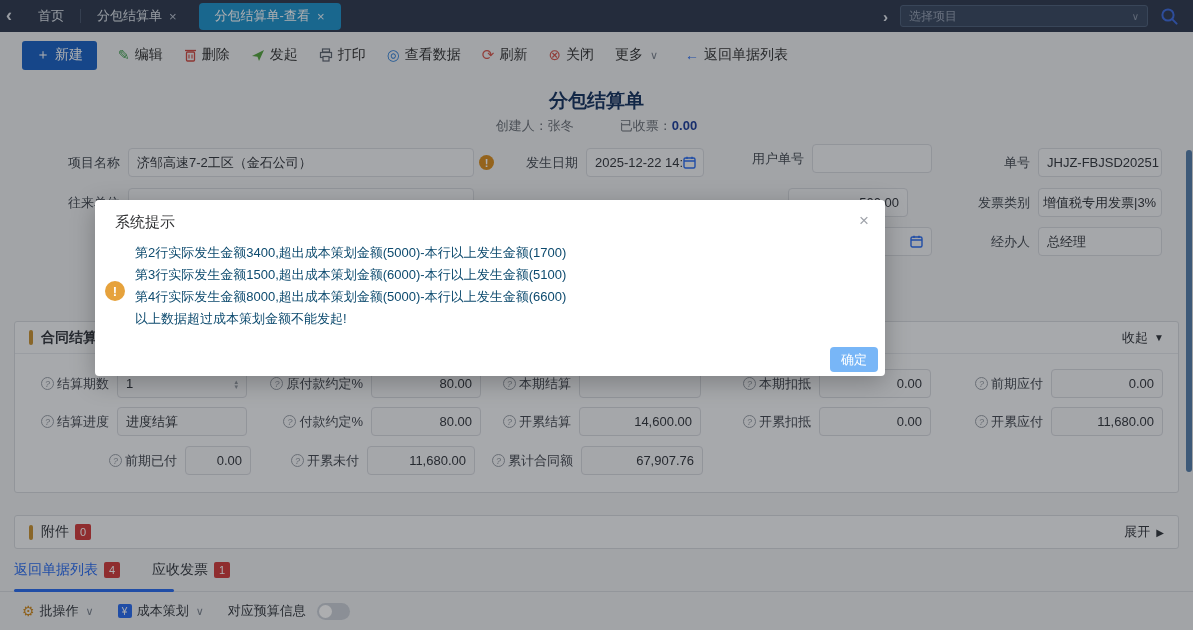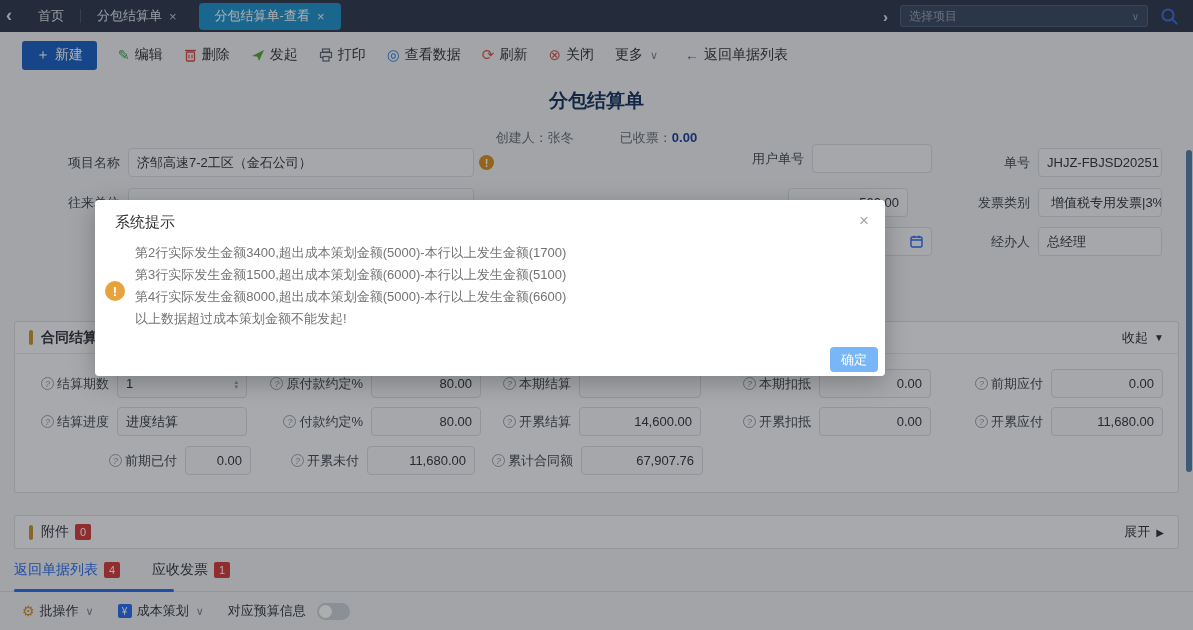--- a/index.html
+++ b/index.html
@@ -21,21 +21,21 @@
 
   
   .toolbar { position:absolute; left:22px; top:40px; height:30px; display:flex; align-items:center; gap:21px; font-size:14px; color:#333; }
   .btn-new { background:#1b62c4; color:#fff; border-radius:3px; height:29px; padding:0 14px; display:flex; align-items:center; gap:5px; font-size:14px; cursor:pointer; }
   .tbtn { display:flex; align-items:center; gap:5px; cursor:pointer; white-space:nowrap; }
   .ti { font-size:14px; display:inline-flex; align-items:center; }
   .chev-dn { color:#7a828d; font-size:11px; margin-left:2px; }
 
   
   .doc-title { position:absolute; left:0; top:88px; width:100%; text-align:center; font-size:19px; font-weight:bold; color:#15325f; }
-  .doc-meta { position:absolute; left:0; top:117px; width:100%; display:flex; justify-content:center; gap:46px; font-size:13px; color:#6b7077;margin-top:12px; }
+  .doc-meta { position:absolute; left:0; top:117px; width:100%; display:flex; justify-content:center; gap:46px; font-size:13px; color:#6b7077; }
   .doc-meta b { color:#1d3e9a; font-weight:bold; }
 
   
   .fld { position:absolute; height:29px; display:flex; align-items:center; }
   .lbl { font-size:13px; color:#454a52; text-align:right; padding-right:8px; flex-shrink:0; white-space:nowrap; display:flex; justify-content:flex-end; align-items:center; }
   .inp { height:29px; background:#f3f4f6; border:1px solid #d6d9de; border-radius:4px; display:flex; align-items:center; padding:0 8px; font-size:13px; color:#33373d; overflow:hidden; white-space:nowrap; }
   .inp.num { justify-content:flex-end; }
   .inp.blue { color:#2a6cf0; }
   .warn-dot { position:absolute; width:15px; height:15px; border-radius:50%; background:#d98e1f; color:#fff; font-size:11px; font-weight:bold; display:flex; align-items:center; justify-content:center; }
   .cal { flex-shrink:0; margin-left:auto; }
@@ -66,21 +66,21 @@
 
   
   .vthumb { position:absolute; right:1px; top:150px; width:6px; height:322px; background:#557fab; border-radius:3px; }
 
   
   .backdrop { position:absolute; inset:0; background:rgba(14,17,23,0.34); z-index:10; }
   .modal { position:absolute; left:95px; top:200px; width:790px; height:176px; background:#fff; border-radius:4px; box-shadow:0 6px 24px rgba(0,0,0,0.25); z-index:11; }
   .m-title { position:absolute; left:20px; top:13px; font-size:15px; color:#303133; }
   .m-close { position:absolute; right:16px; top:11px; font-size:17px; color:#a0a4ab; cursor:pointer; }
   .m-warn { position:absolute; left:10px; top:81px; width:20px; height:20px; border-radius:50%; background:#e6a23c; color:#fff; font-weight:bold; font-size:13px; display:flex; align-items:center; justify-content:center; }
-  .m-line { position:absolute; left:40px; font-size:13px; color:#737373; white-space:nowrap; }
+  .m-line { position:absolute; left:40px; font-size:13px; color:#0c4a6e; white-space:nowrap; }
   .m-ok { position:absolute; left:735px; top:147px; width:48px; height:25px; background:#78b6f7; border-radius:4px; color:#fff; font-size:13px; display:flex; align-items:center; justify-content:center; cursor:pointer; }
 
   svg { display:block; }
 </style>
 </head>
 <body>
 
 <div class="screen">
 
   <div class="topbar">
@@ -178,20 +178,34 @@
     <span><span>已收票：</span><b>0.00</b></span>
   </div>
 
   <div class="fld" style="left:30px;top:148px">
     <span class="lbl" style="width:98px">项目名称</span>
     <div class="inp" style="width:346px">
       <span>济邹高速7-2工区（金石公司）</span>
     </div>
   </div>
   <div class="warn-dot" style="left:479px;top:155px">!</div>
+  <div class="fld" style="left:522px;top:148px">
+    <span class="lbl" style="width:64px">发生日期</span>
+    <div class="inp" style="width:118px">
+      <span>2025-12-22 14:</span>
+      <span class="cal">
+        <svg width="13" height="13" viewBox="0 0 13 13">
+            <rect x="1" y="2" width="11" height="10" rx="1.5" fill="none" stroke="#2a6cf0" stroke-width="1.4"></rect>
+            <line x1="1" y1="5" x2="12" y2="5" stroke="#2a6cf0" stroke-width="1.4"></line>
+            <line x1="4" y1="0.8" x2="4" y2="3" stroke="#2a6cf0" stroke-width="1.4"></line>
+            <line x1="9" y1="0.8" x2="9" y2="3" stroke="#2a6cf0" stroke-width="1.4"></line>
+          </svg>
+      </span>
+    </div>
+  </div>
   <div class="fld" style="left:748px;top:144px">
     <span class="lbl" style="width:64px">用户单号</span>
     <div class="inp" style="width:120px">
       <span></span>
     </div>
   </div>
   <div class="fld" style="left:978px;top:148px">
     <span class="lbl" style="width:60px">单号</span>
     <div class="inp" style="width:124px">
       <span>JHJZ-FBJSD20251</span>
@@ -205,21 +219,21 @@
     </div>
   </div>
   <div class="fld" style="left:724px;top:188px">
     <span class="lbl" style="width:64px"></span>
     <div class="inp num" style="width:120px">
       <span>500.00</span>
     </div>
   </div>
   <div class="fld" style="left:978px;top:188px">
     <span class="lbl" style="width:60px">发票类别</span>
-    <div class="inp" style="width:124px;padding:0 12px">
+    <div class="inp" style="width:124px;padding:0 4px">
       <span>增值税专用发票|3%</span>
     </div>
   </div>
 
   <div class="fld" style="left:748px;top:227px">
     <span class="lbl" style="width:64px"></span>
     <div class="inp" style="width:120px">
       <span class="cal">
         <svg width="13" height="13" viewBox="0 0 13 13">
             <rect x="1" y="2" width="11" height="10" rx="1.5" fill="none" stroke="#2a6cf0" stroke-width="1.4"></rect>

